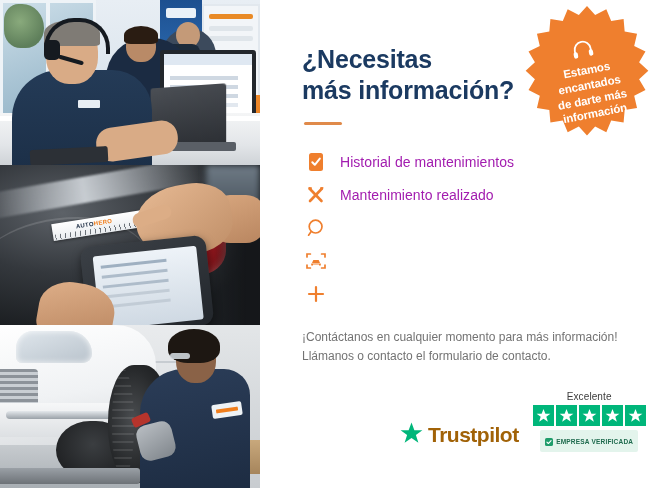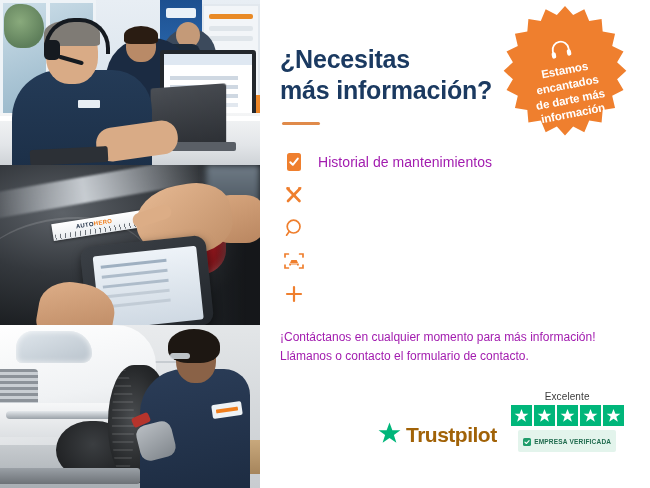--- a/index.html
+++ b/index.html
@@ -381,20 +381,21 @@
     background:#b5342c; border-radius:3px; transform: rotate(-24deg);
   }
 
   
   .content {
     position: relative;
     flex: 1 1 auto;
     background: #ffffff;
     padding: 44px 30px 0 20px;
     box-sizing: border-box;
+    margin-left: 22px;
   }
   .headline {
     color: #1b3a61;
     font-size: 25px;
     line-height: 1.24;
     font-weight: bold;
     margin: 0;
     letter-spacing: -0.2px;
     max-width: 230px;
   }
@@ -427,21 +428,21 @@
   }
   .feature-label {
     color: #a21caf;
     font-size: 14px;
     font-weight: normal;
     letter-spacing: .05px;
   }
 
   .contact {
     margin-top: 18px;
-    color: #a21caf;
+    color: #737373;
     font-size: 12px;
     line-height: 1.62;
     max-width: 350px;
   }
   .contact .ln { display: block; }
 
   
   .badge {
     position: absolute;
     left: 237px;
@@ -649,20 +650,21 @@
         <span class="feature-icon">
           <svg width="22" height="22" viewBox="0 0 22 22" aria-hidden="true">
             <g stroke="#ef7f2e" stroke-width="2.6" stroke-linecap="round" fill="none">
               <path d="M4.5 4.5 L16.5 17"></path>
               <path d="M17 4.5 L5 17"></path>
             </g>
             <path d="M3.2 3.2 l3.6 0 l0 3.6 z" fill="#ef7f2e"></path>
             <path d="M18.8 3.2 l-3.6 0 l0 3.6 z" fill="#ef7f2e"></path>
           </svg>
         </span>
+        <span class="feature-label">Mantenimiento realizado</span>
       </li>
 
       <li class="feature">
         <span class="feature-icon">
           <svg width="20" height="20" viewBox="0 0 20 20" aria-hidden="true">
             <circle cx="9.6" cy="8.6" r="6.4" stroke="#ef7f2e" stroke-width="1.7" fill="none"></circle>
             <path d="M5.2 13.6 L2.6 17.2" stroke="#ef7f2e" stroke-width="1.7" stroke-linecap="round" fill="none"></path>
           </svg>
         </span>
       </li>

